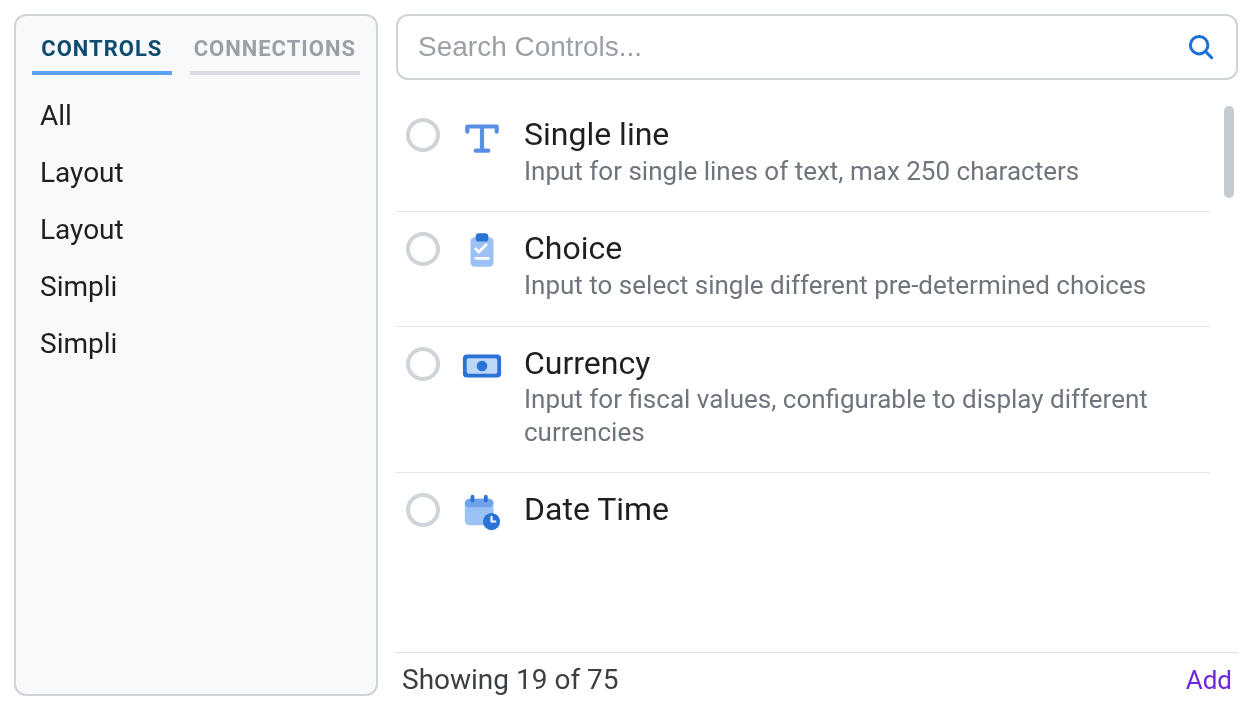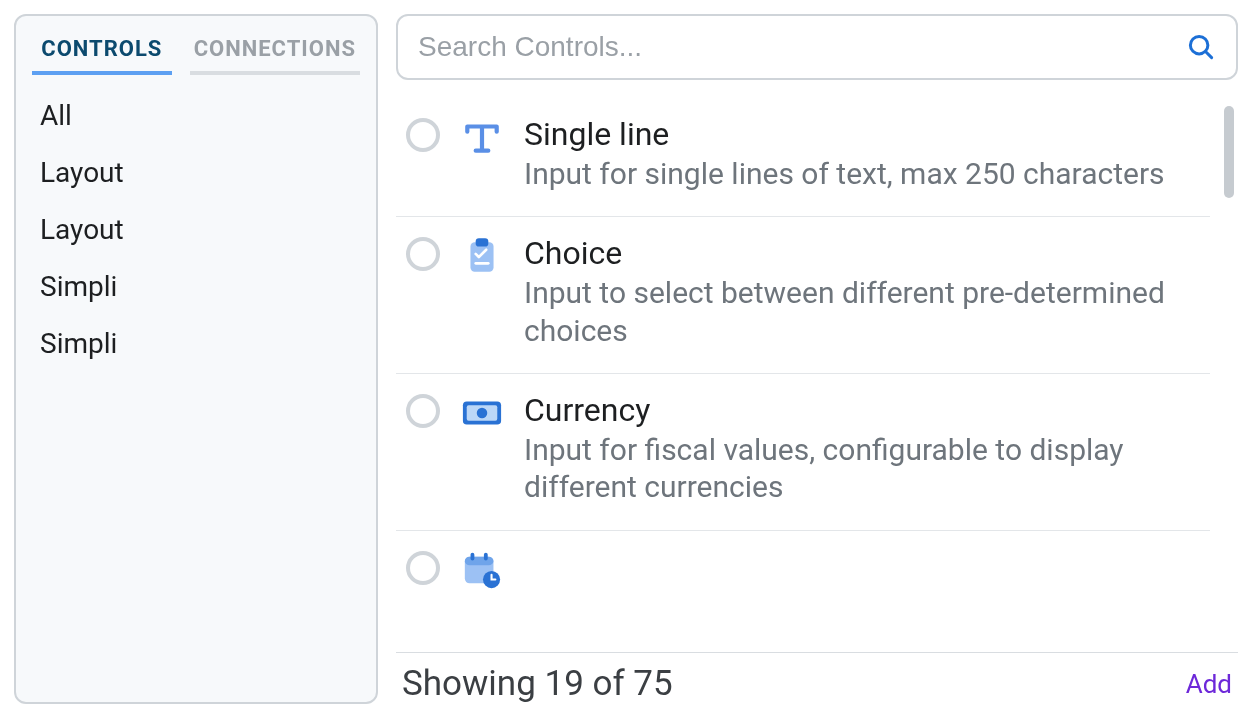--- a/index.html
+++ b/index.html
@@ -87,27 +87,27 @@
       width:34px;height:34px;border-radius:50%;
       border:4px solid var(--radio);flex:0 0 34px;margin-top:2px;
       cursor:pointer;
     }
     .row-icon{
       width:48px;flex:0 0 48px;display:flex;align-items:flex-start;justify-content:center;
     }
     .row-icon svg{width:42px;height:42px}
     .row-text{flex:1;min-width:0}
     .row-title{font-size:32px;color:#1d1f21;line-height:1.15;margin-bottom:2px}
-    .row-desc{font-size:30px;color:var(--muted);line-height:1.25}
+    .row-desc{font-size:26px;color:var(--muted);line-height:1.25}
     .footer{
       display:flex;justify-content:space-between;align-items:center;
       border-top:1px solid #d9dde1;padding:10px 6px 0 6px;
       margin-top:6px;
     }
-    .footer-left{font-size:35px;color:#3b3f43}
+    .footer-left{font-size:28px;color:#3b3f43}
     .footer-right{font-size:26px;color:#6d28d9;cursor:pointer}
     
     .list::-webkit-scrollbar{width:0}
   </style>
 </head>
 <body>
 
 <div class="root">
   <aside class="sidebar">
     <div class="tabs">
@@ -157,21 +157,21 @@
           <div class="row-icon">
             <svg viewBox="0 0 40 40">
               <rect x="9" y="7" width="22" height="28" rx="4" fill="#9cc1f4"></rect>
               <rect x="14" y="3" width="12" height="8" rx="3" fill="#2a72d4"></rect>
               <path d="M14 18 L17 21 L24 14" stroke="#fff" stroke-width="2.5" fill="none" stroke-linecap="round" stroke-linejoin="round"></path>
               <line x1="14" y1="27" x2="26" y2="27" stroke="#fff" stroke-width="2.5" stroke-linecap="round"></line>
             </svg>
           </div>
           <div class="row-text">
             <div class="row-title">Choice</div>
-            <div class="row-desc">Input to select between different pre-determined choices</div>
+            <div class="row-desc">Input to select single different pre-determined choices</div>
           </div>
         </div>
 
         <div class="row">
           <div class="radio"></div>
           <div class="row-icon">
             <svg viewBox="0 0 44 32">
               <rect x="2" y="4" width="40" height="24" rx="4" fill="#2a72d4"></rect>
               <rect x="6" y="8" width="32" height="16" rx="2" fill="#bcd7f7"></rect>
               <circle cx="22" cy="16" r="5.5" fill="#2a72d4"></circle>
@@ -188,20 +188,24 @@
           <div class="row-icon">
             <svg viewBox="0 0 44 40">
               <rect x="4" y="6" width="30" height="28" rx="5" fill="#9cc1f4"></rect>
               <rect x="4" y="6" width="30" height="9" rx="5" fill="#6fa4ea"></rect>
               <rect x="10" y="2" width="4" height="8" rx="2" fill="#2a72d4"></rect>
               <rect x="24" y="2" width="4" height="8" rx="2" fill="#2a72d4"></rect>
               <circle cx="32" cy="30" r="9" fill="#2a72d4"></circle>
               <path d="M32 25 V30 H36" stroke="#fff" stroke-width="2.2" fill="none" stroke-linecap="round"></path>
             </svg>
           </div>
+          <div class="row-text">
+            <div class="row-title">Date Time</div>
+            <div class="row-desc"></div>
+          </div>
         </div>
 
       </div>
       <div class="fake-scrollthumb"></div>
 
       <div class="footer">
         <div class="footer-left">Showing 19 of 75</div>
         <div class="footer-right">Add</div>
       </div>
     </div>

